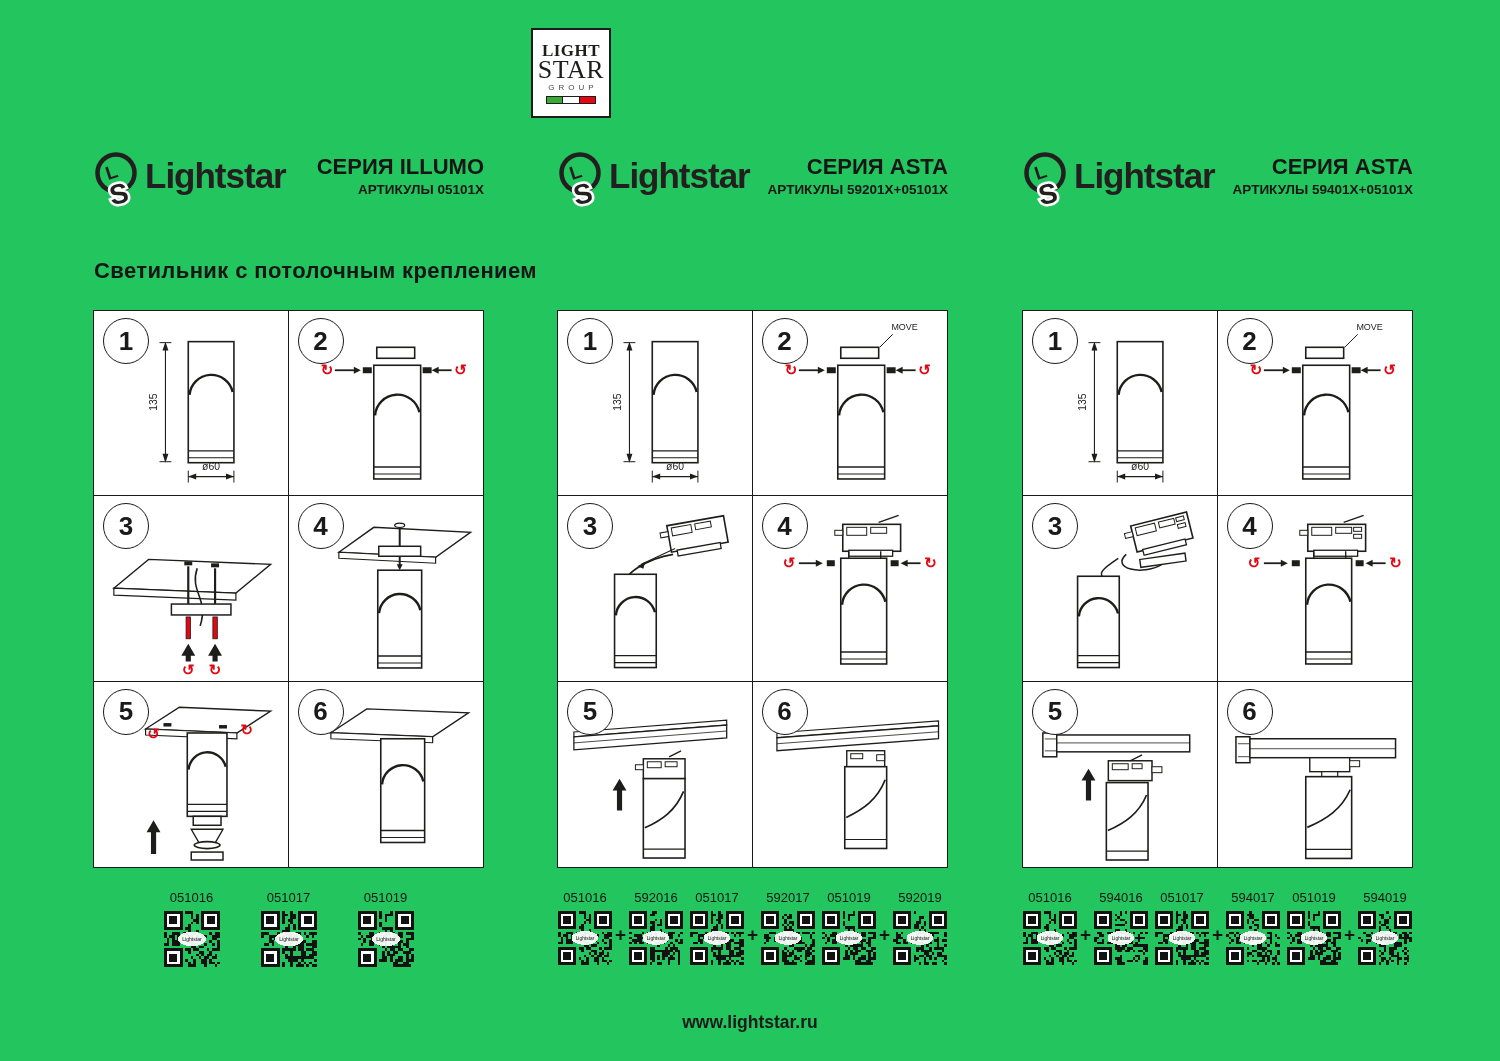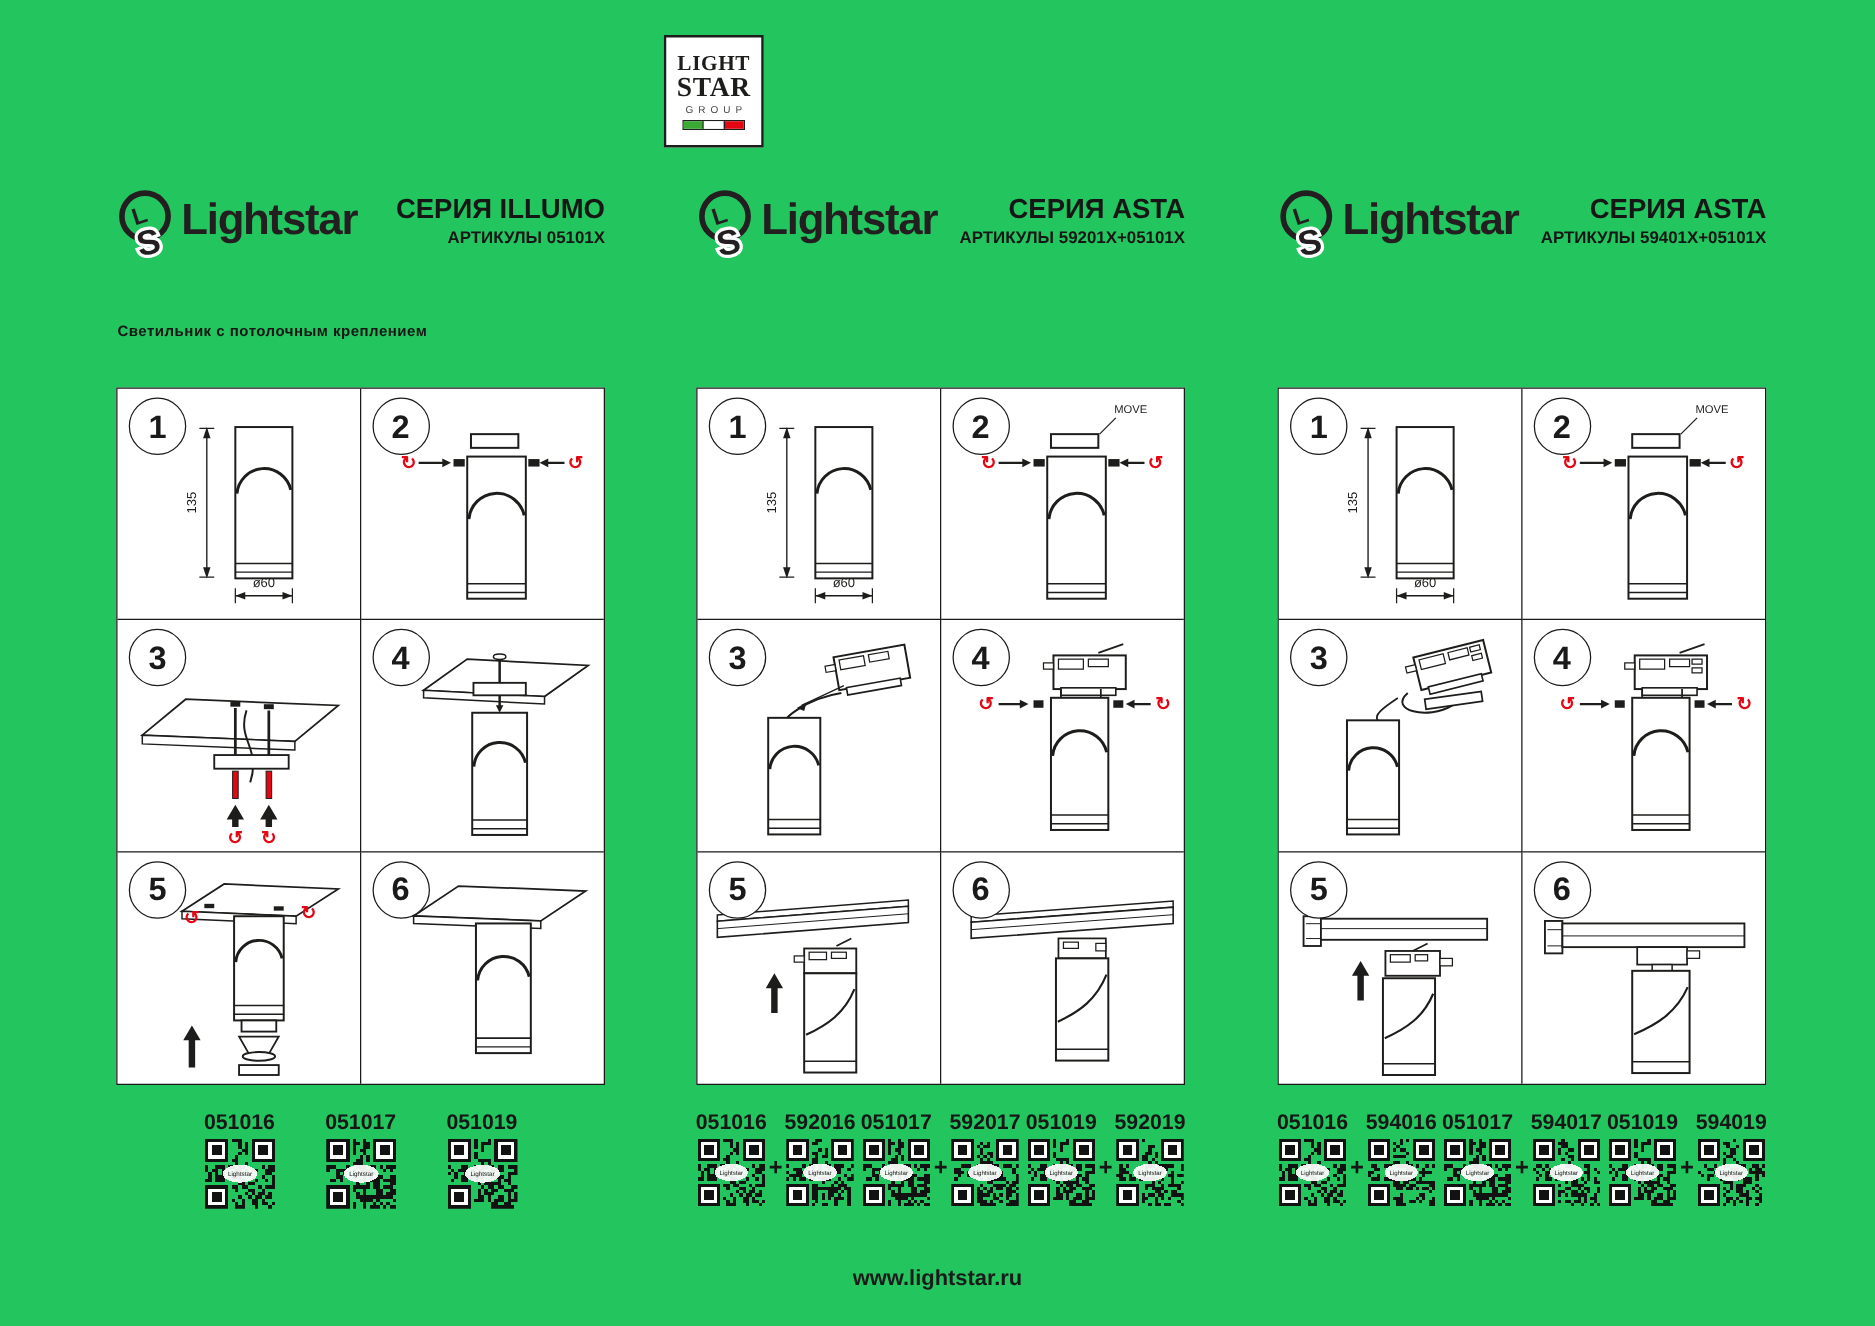--- a/index.html
+++ b/index.html
@@ -3,21 +3,21 @@
 <meta charset="utf-8">
 <style>
   html,body{margin:0;padding:0;background:#fff;}
   .page{position:relative;width:1500px;height:1061px;background:#22c55e;overflow:hidden;
         font-family:"Liberation Sans","DejaVu Sans",sans-serif;color:#1d1d1b;}
 
   
   .ls-box{position:absolute;left:531px;top:28px;width:76px;height:86px;border:2px solid #1d1d1b;
           display:flex;flex-direction:column;align-items:center;justify-content:center;background:#fff;}
   .ls-light{font-family:"Liberation Serif","DejaVu Serif",serif;font-weight:700;font-size:17px;line-height:17px;letter-spacing:.5px;}
-  .ls-star{font-family:"Liberation Serif","DejaVu Serif",serif;font-weight:700;font-size:22px;line-height:21px;letter-spacing:.5px;}
+  .ls-star{font-family:"Liberation Serif","DejaVu Serif",serif;font-weight:400;font-size:26px;line-height:21px;letter-spacing:.5px;}
   .ls-group{font-size:8px;letter-spacing:4px;color:#4a4a4a;margin:3px 0 4px 4px;}
   .ls-flag{width:48px;height:6px;border:1px solid #1d1d1b;display:flex;}
   .ls-flag span{flex:1;}
   .ls-flag .g{background:#3aaa35;border-right:1px solid #1d1d1b;}
   .ls-flag .w{background:#ffffff;}
   .ls-flag .r{background:#e30613;border-left:1px solid #1d1d1b;}
   .hdr-title{position:absolute;left:645px;top:42px;font-weight:700;font-size:21.5px;line-height:31px;
              color:#1a1a1a;letter-spacing:.5px;}
   .hdr-title .l1{word-spacing:9px;}
 
@@ -25,42 +25,42 @@
   .col{position:absolute;top:0;width:391px;height:1061px;}
   .col1{left:93px;} .col2{left:557px;} .col3{left:1022px;}
 
   .brand{position:absolute;top:148px;left:0;width:100%;height:76px;}
   .bulb{position:absolute;left:0;top:2px;width:46px;height:66px;}
   .wordmark{position:absolute;left:52px;top:8px;font-size:35px;font-weight:600;letter-spacing:-1px;color:#231f20;}
   .series-block{position:absolute;right:0;top:6px;text-align:right;}
   .series{font-weight:700;font-size:22px;line-height:26px;color:#161616;}
   .articles{font-weight:700;font-size:13.5px;line-height:20px;color:#161616;}
 
-  .subtitle{position:absolute;top:258px;left:1px;width:100%;font-weight:700;font-size:12px;
+  .subtitle{position:absolute;top:258px;left:1px;width:100%;font-weight:700;font-size:22px;
             letter-spacing:.4px;color:#161616;white-space:nowrap;}
   .col2 .subtitle,.col3 .subtitle{letter-spacing:1.1px;}
 
   
   .grid{position:absolute;top:310px;left:0;width:391px;height:558px;border:1.4px solid #1a1a1a;
         display:grid;grid-template-columns:1fr 1fr;grid-template-rows:repeat(3,1fr);box-sizing:border-box;background:#fff;}
   .cell{position:relative;border-right:1.2px solid #1a1a1a;border-bottom:1.2px solid #1a1a1a;box-sizing:border-box;}
   .cell:nth-child(2n){border-right:none;}
   .cell:nth-child(5),.cell:nth-child(6){border-bottom:none;}
   .badge{position:absolute;left:9px;top:7px;width:44px;height:44px;border:1.4px solid #1a1a1a;border-radius:50%;
          display:flex;align-items:center;justify-content:center;font-size:26px;font-weight:700;color:#1a1a1a;background:#fff;z-index:2;}
   .art{position:absolute;inset:0;}
   .art svg{display:block;width:100%;height:100%;}
 
   
   .qr-row{position:absolute;top:888px;left:0;width:391px;display:flex;justify-content:center;gap:41px;}
   .qr-row.pairs{justify-content:space-between;gap:0;padding:0 1px;box-sizing:border-box;}
   .pair{display:flex;align-items:flex-start;gap:2px;}
   .qr-item{display:flex;flex-direction:column;align-items:center;width:56px;}
   .qr-row.pairs .qr-item{width:54px;}
-  .qr-label{font-weight:700;font-size:17px;line-height:20px;color:#161616;margin-bottom:3px;white-space:nowrap;}
+  .qr-label{font-weight:400;font-size:13px;line-height:20px;color:#161616;margin-bottom:3px;white-space:nowrap;}
   .qr{width:56px;height:56px;}
   .qr-row.pairs .qr{width:54px;height:54px;}
   .plus{font-size:19px;font-weight:700;margin-top:36px;width:13px;text-align:center;color:#161616;}
 
   .footer{position:absolute;left:0;top:1012px;width:1500px;text-align:center;font-weight:700;font-size:17.5px;color:#1a1a1a;}
 </style>
 </head>
 <body>
 
 <div class="page">

